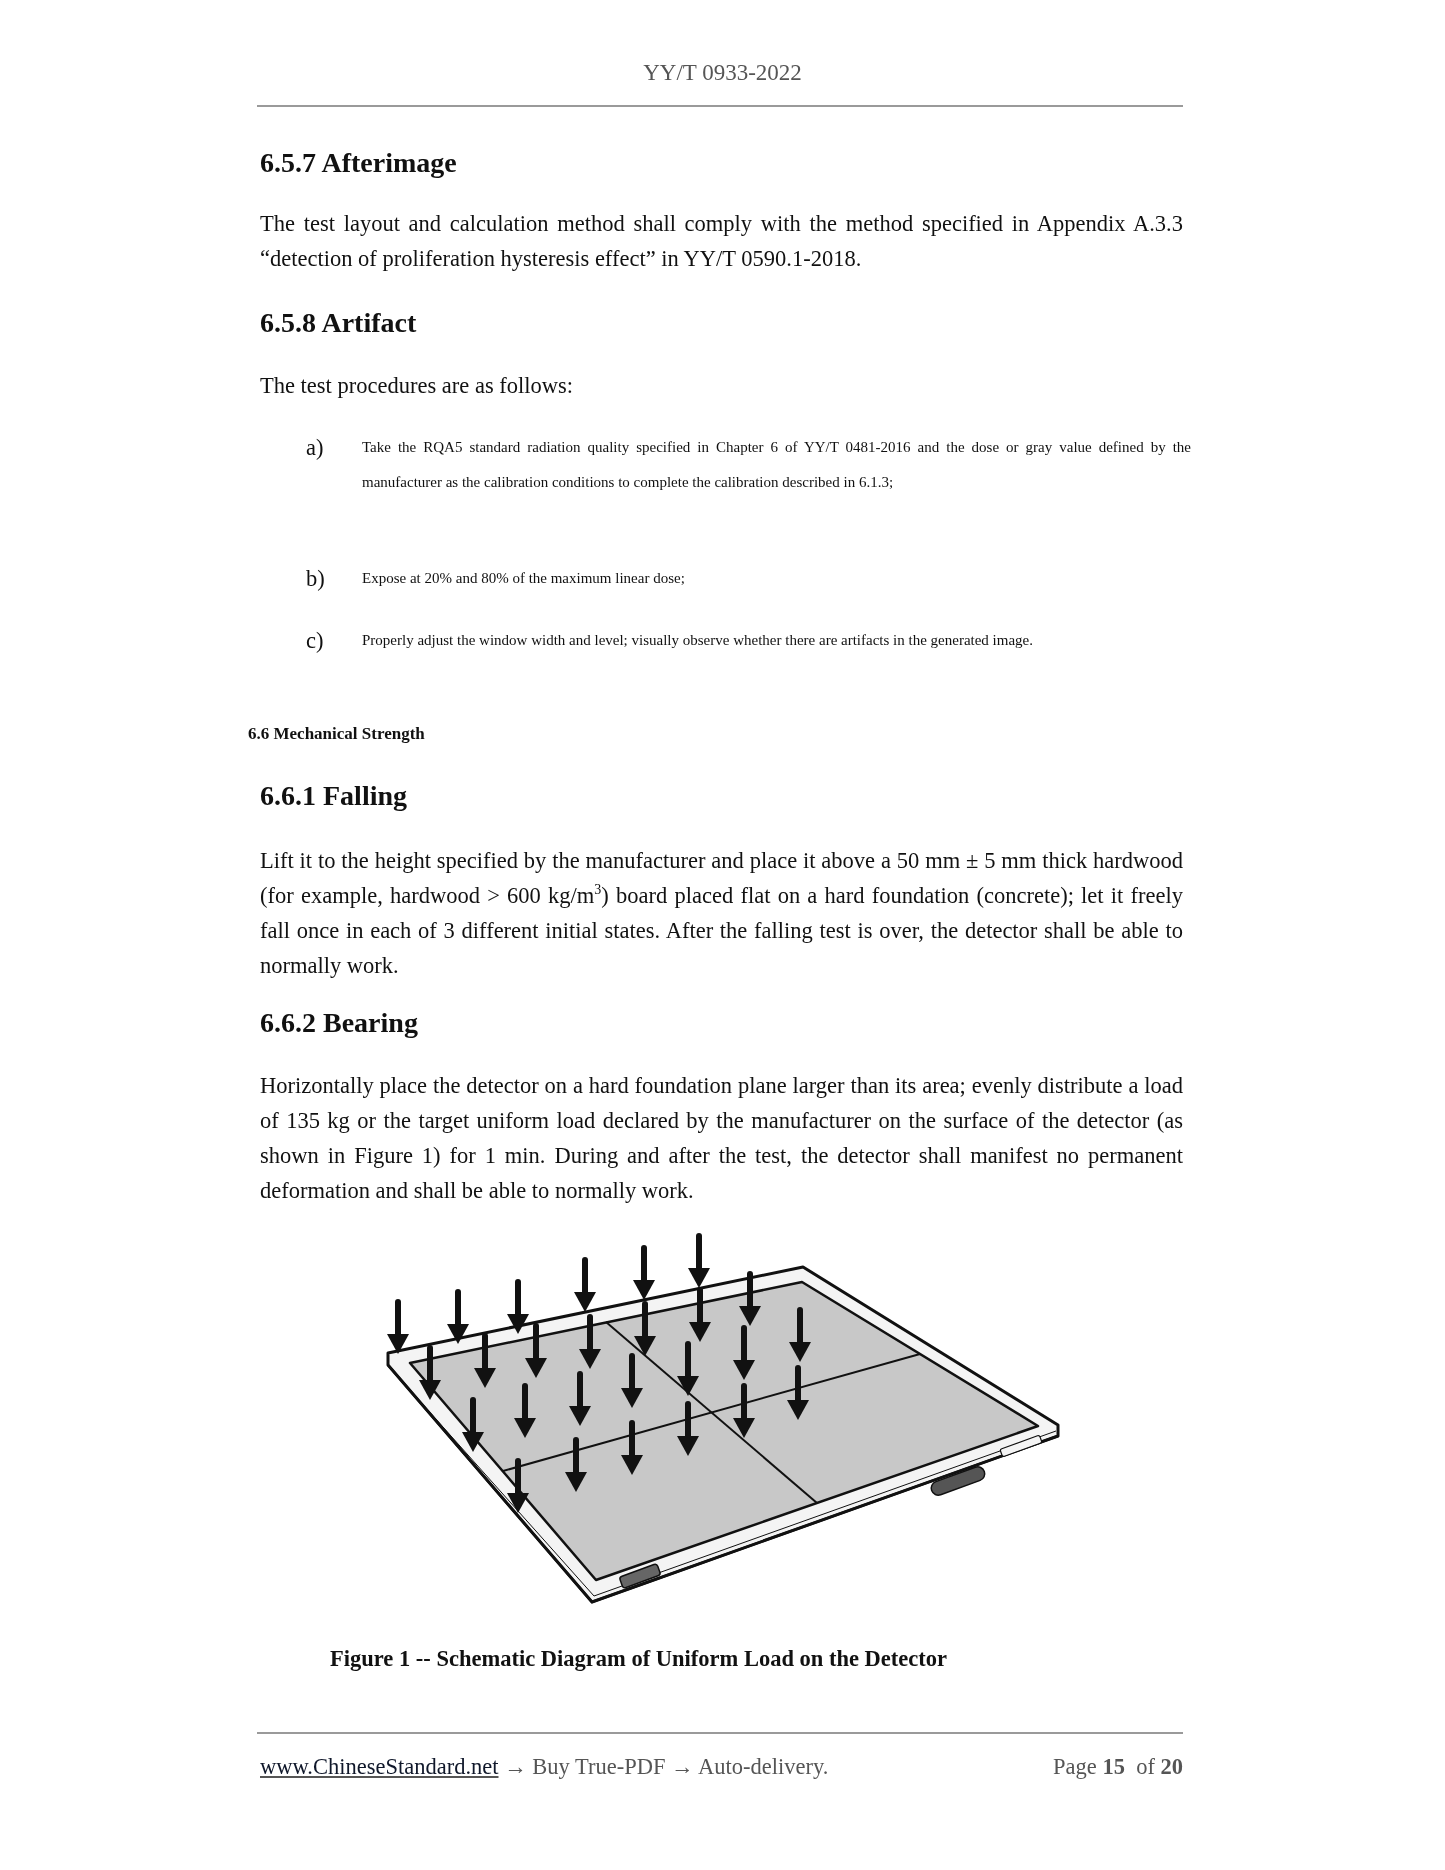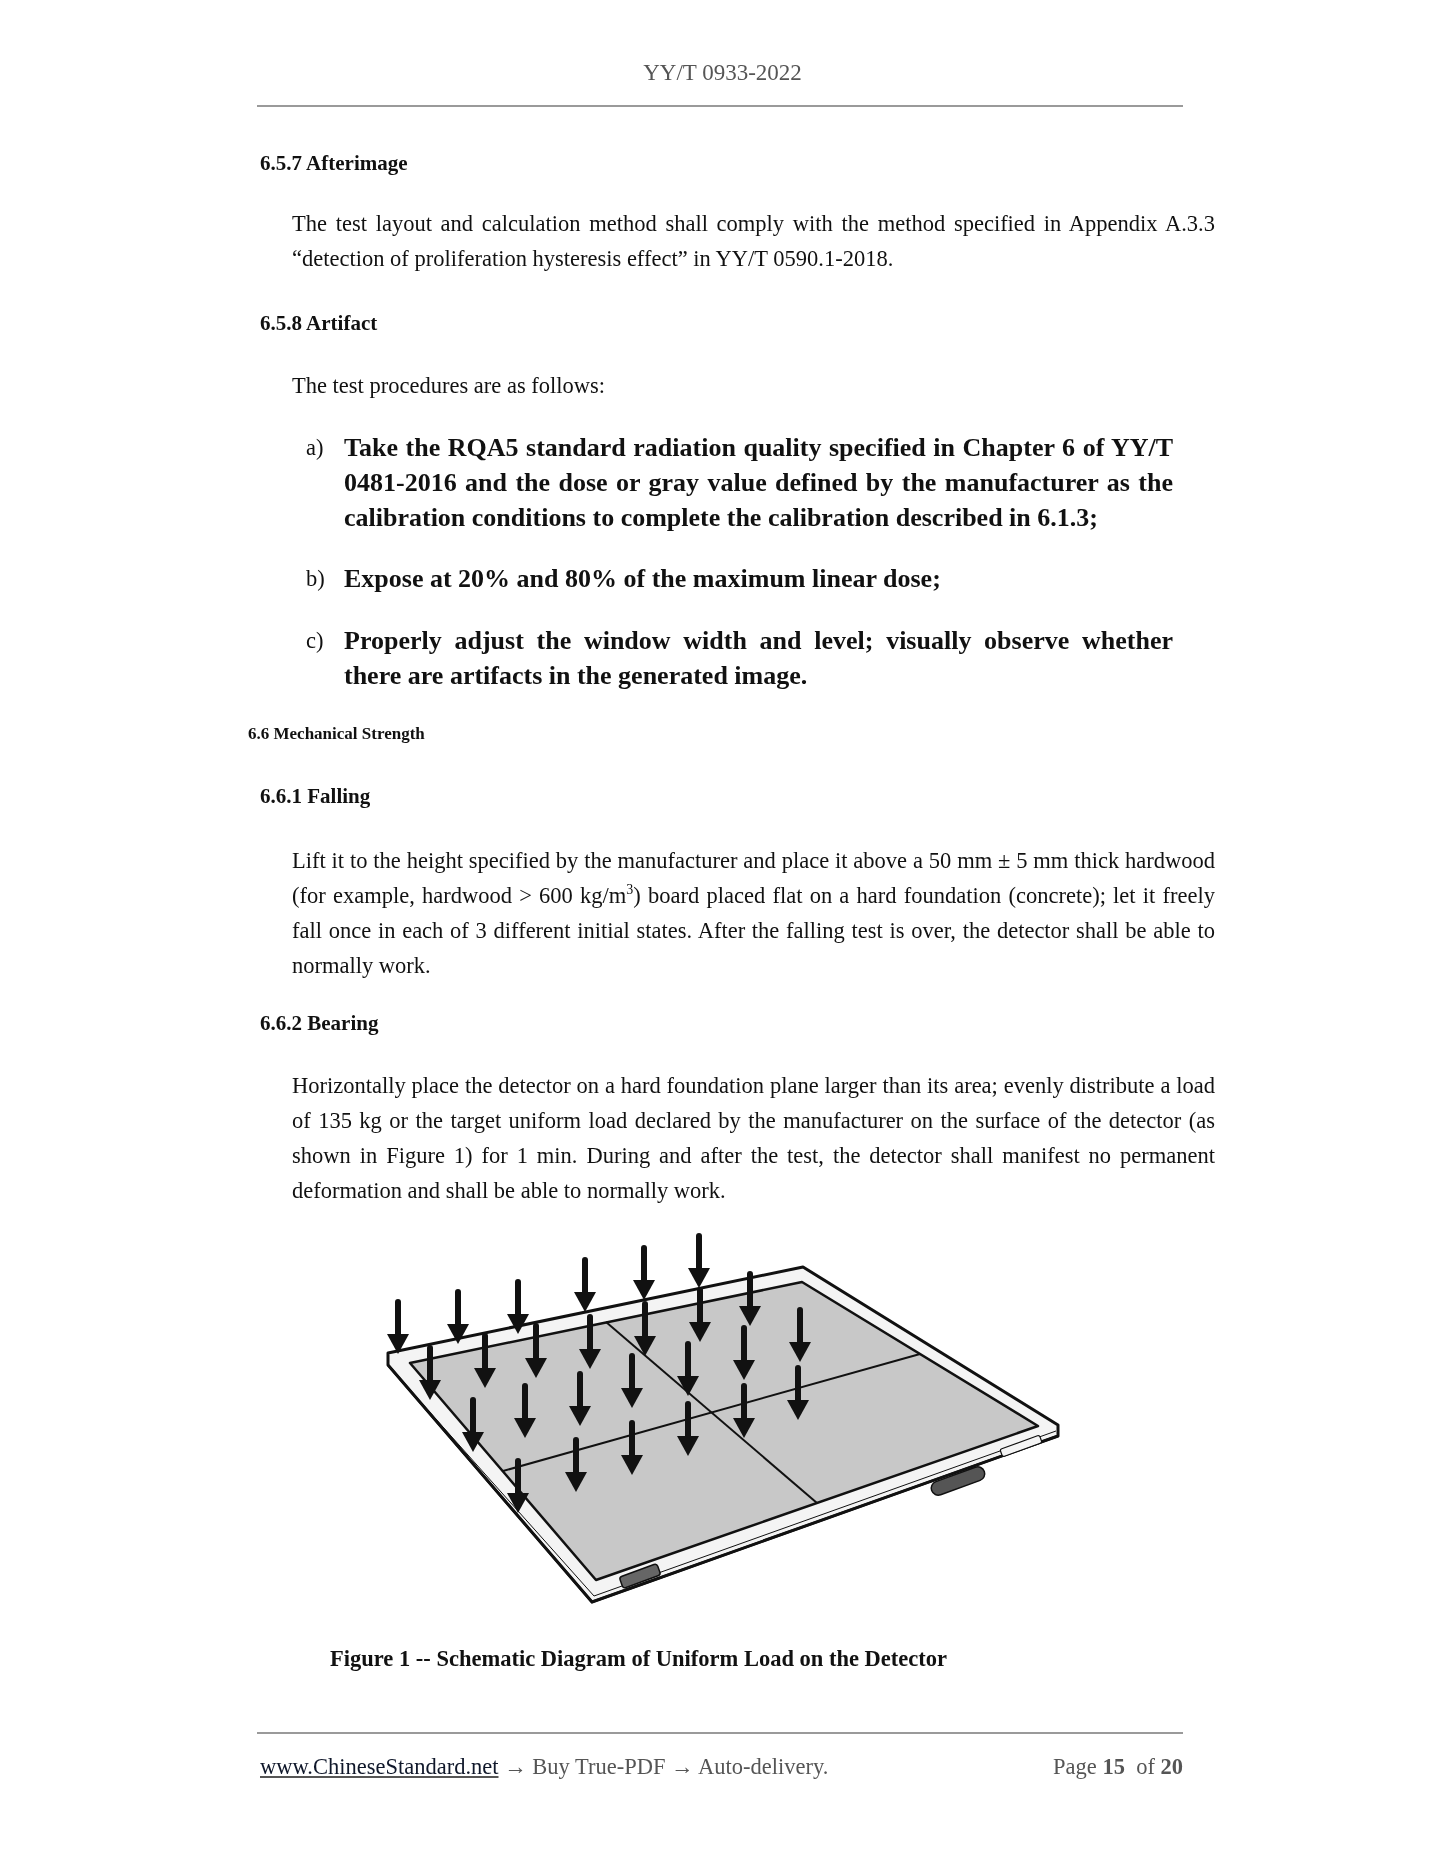--- a/index.html
+++ b/index.html
@@ -3,26 +3,26 @@
 <meta charset="utf-8">
 <style>
   html, body { margin: 0; padding: 0; background: #ffffff; }
   body { width: 1445px; height: 1870px; position: relative; overflow: hidden;
          font-family: "Liberation Serif", "DejaVu Serif", serif; color: #111; }
   .abs { position: absolute; }
   .hdr-text { left: 0; width: 1445px; top: 58px; text-align: center; font-size: 23px; color: #555; line-height: 30px; }
   .rule { height: 0; border-top: 2px solid #9a9a9a; }
   .hdr-rule { left: 257px; width: 926px; top: 105px; }
   .ftr-rule { left: 257px; width: 926px; top: 1732px; }
-  .txt { left: 260px; width: 923px; font-size: 22.5px; line-height: 35px; text-align: justify; margin-left: 32px; }
+  .txt { left: 260px; width: 923px; font-size: 22.5px; line-height: 35px; text-align: justify; }
   .txt.last { text-align-last: left; }
-  .h3 { left: 260px; font-size: 21px; font-weight: bold; line-height: 30px; }
+  .h3 { left: 260px; font-size: 28px; font-weight: bold; line-height: 30px; }
   .h2 { left: 248px; font-size: 17px; font-weight: bold; line-height: 32px; }
   .li-marker { left: 306px; font-size: 22.5px; line-height: 35px; }
-  .li-text { left: 344px; width: 829px; font-size: 26px; line-height: 35px; text-align: justify; font-weight: bold; }
+  .li-text { left: 362px; width: 829px; font-size: 15px; line-height: 35px; text-align: justify; }
   sup { font-size: 14px; line-height: 0; vertical-align: 9px; }
   .caption { left: 0; width: 1277px; text-align: center; top: 1644px; font-size: 22.5px; font-weight: bold; line-height: 30px; }
   .footer { top: 1752px; font-size: 22.5px; color: #555; line-height: 30px; }
   .footer-left { left: 260px; }
   .footer-link { color: #0f172a; text-decoration: underline; text-decoration-color: #555; cursor: pointer; }
   .footer-right { right: 262px; }
   .footer-right b { font-weight: bold; }
   .fig { left: 370px; top: 1230px; }
 </style>
 </head>

